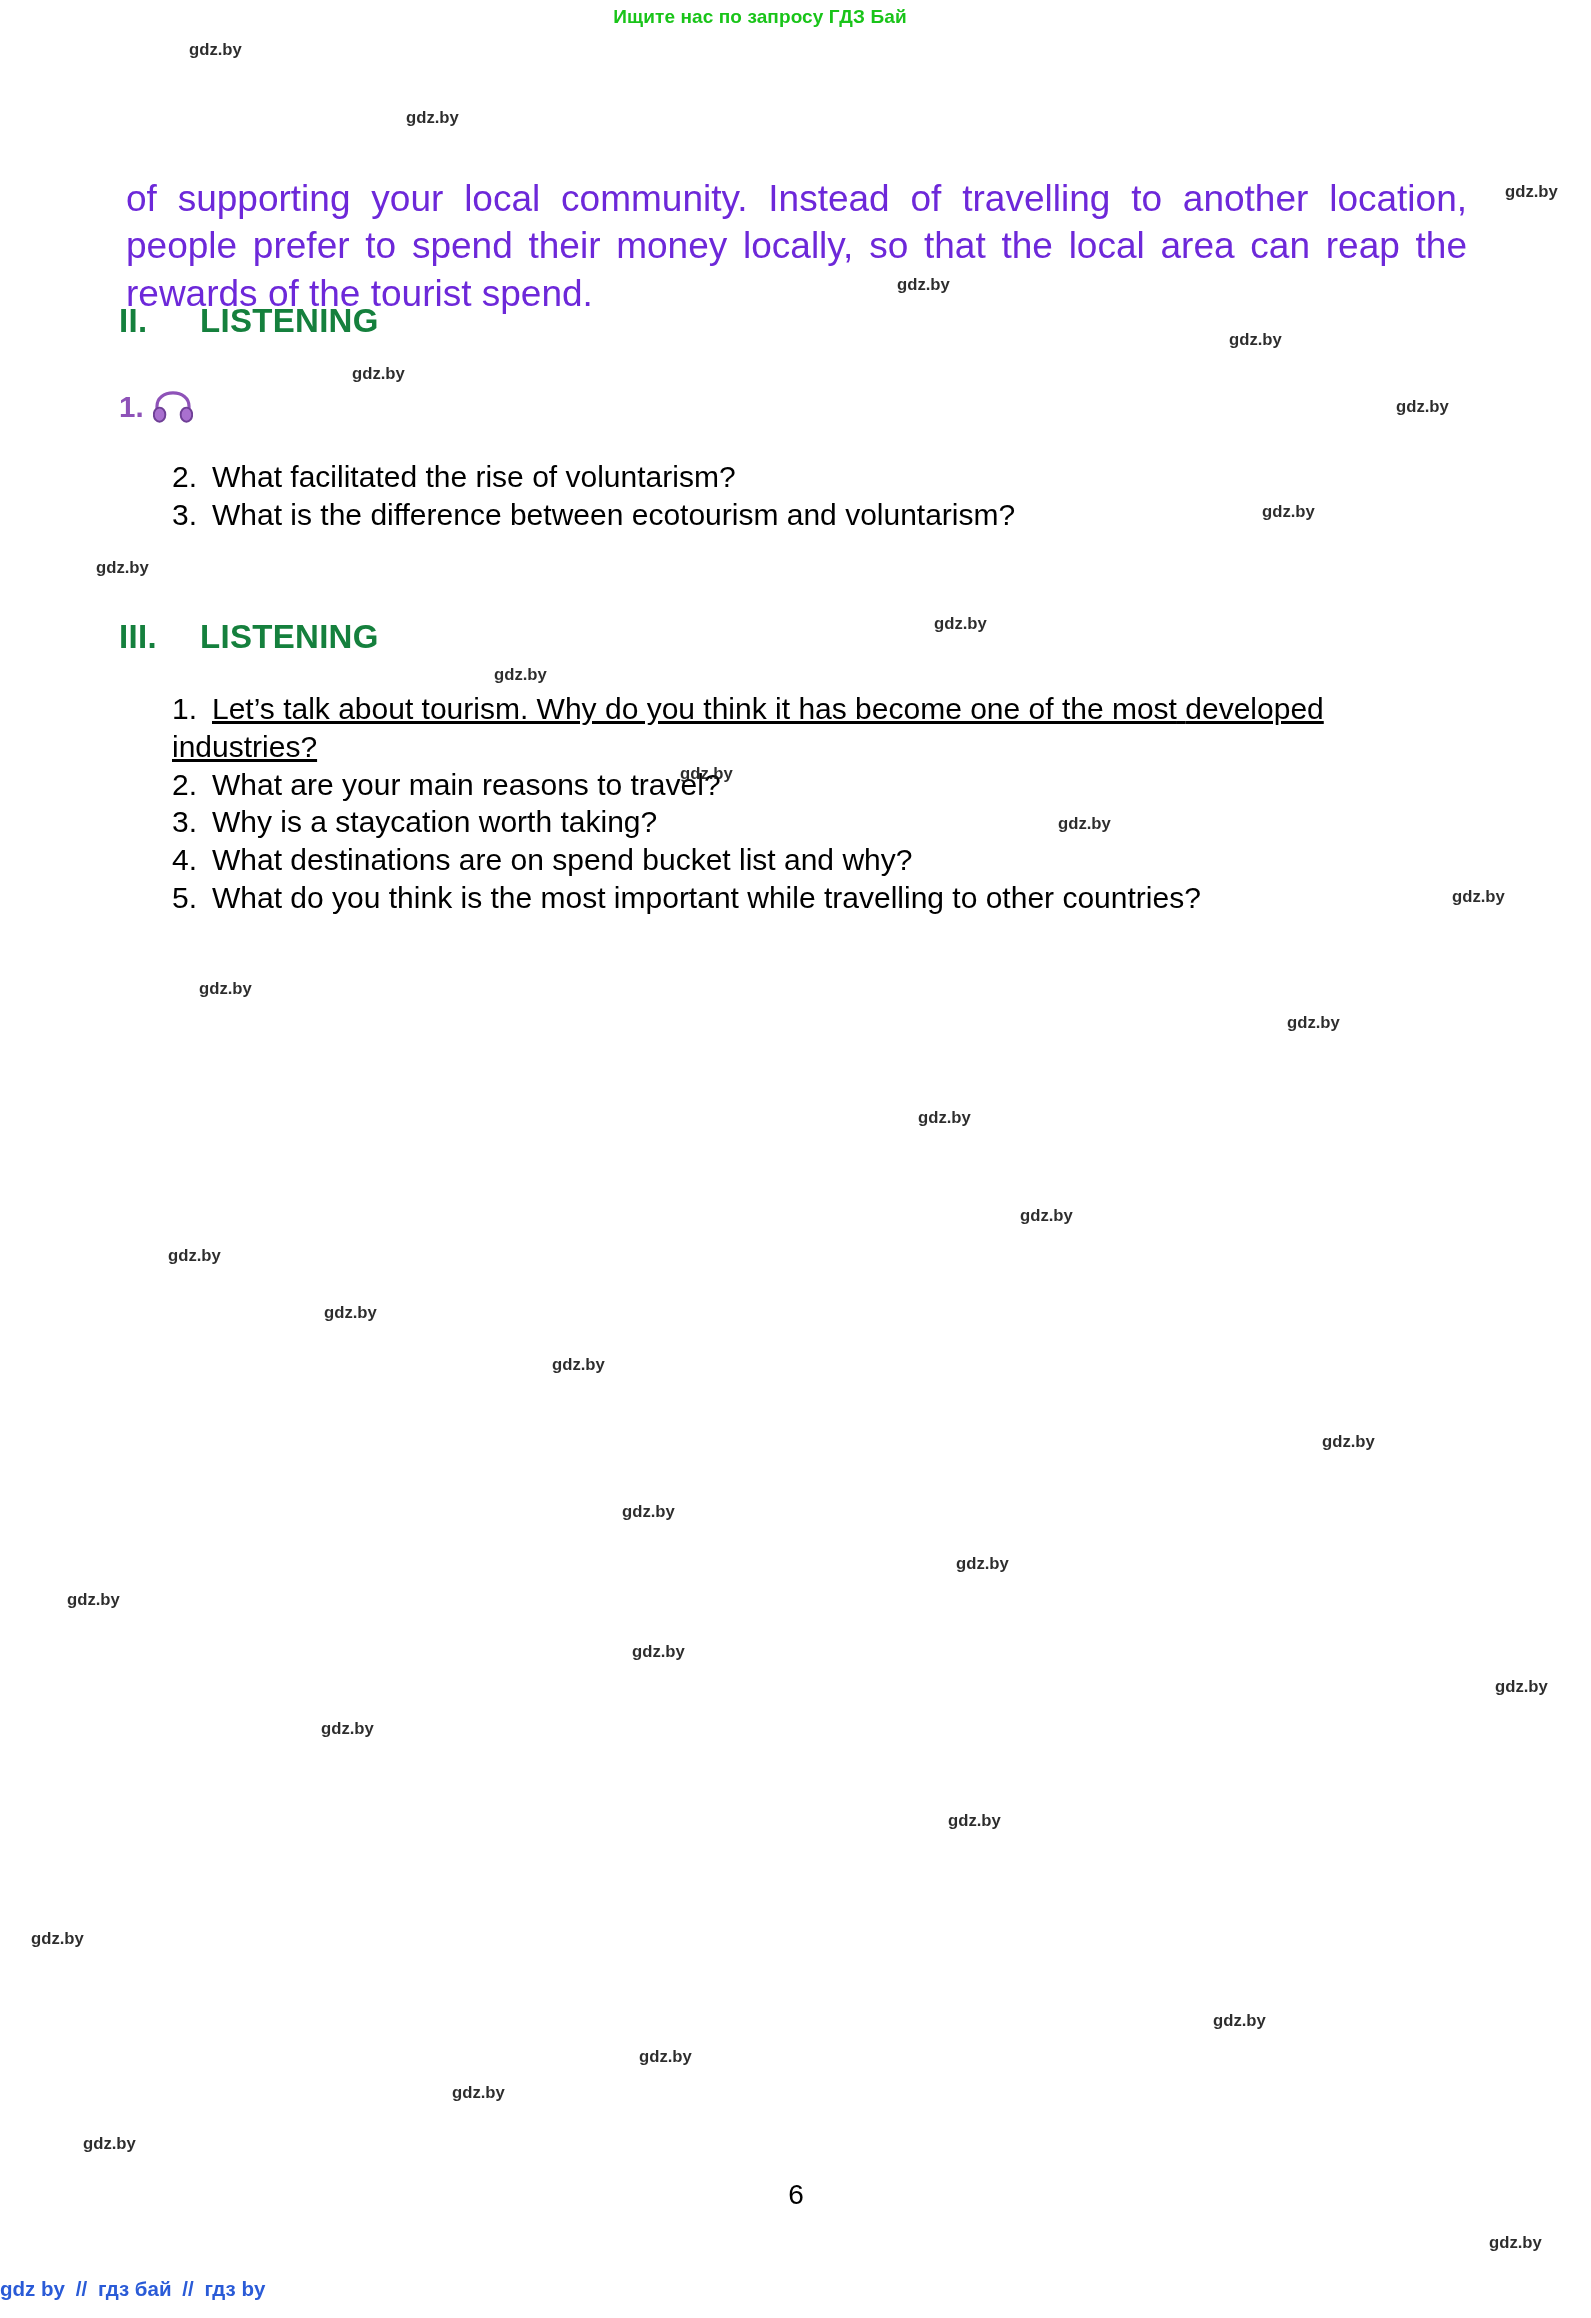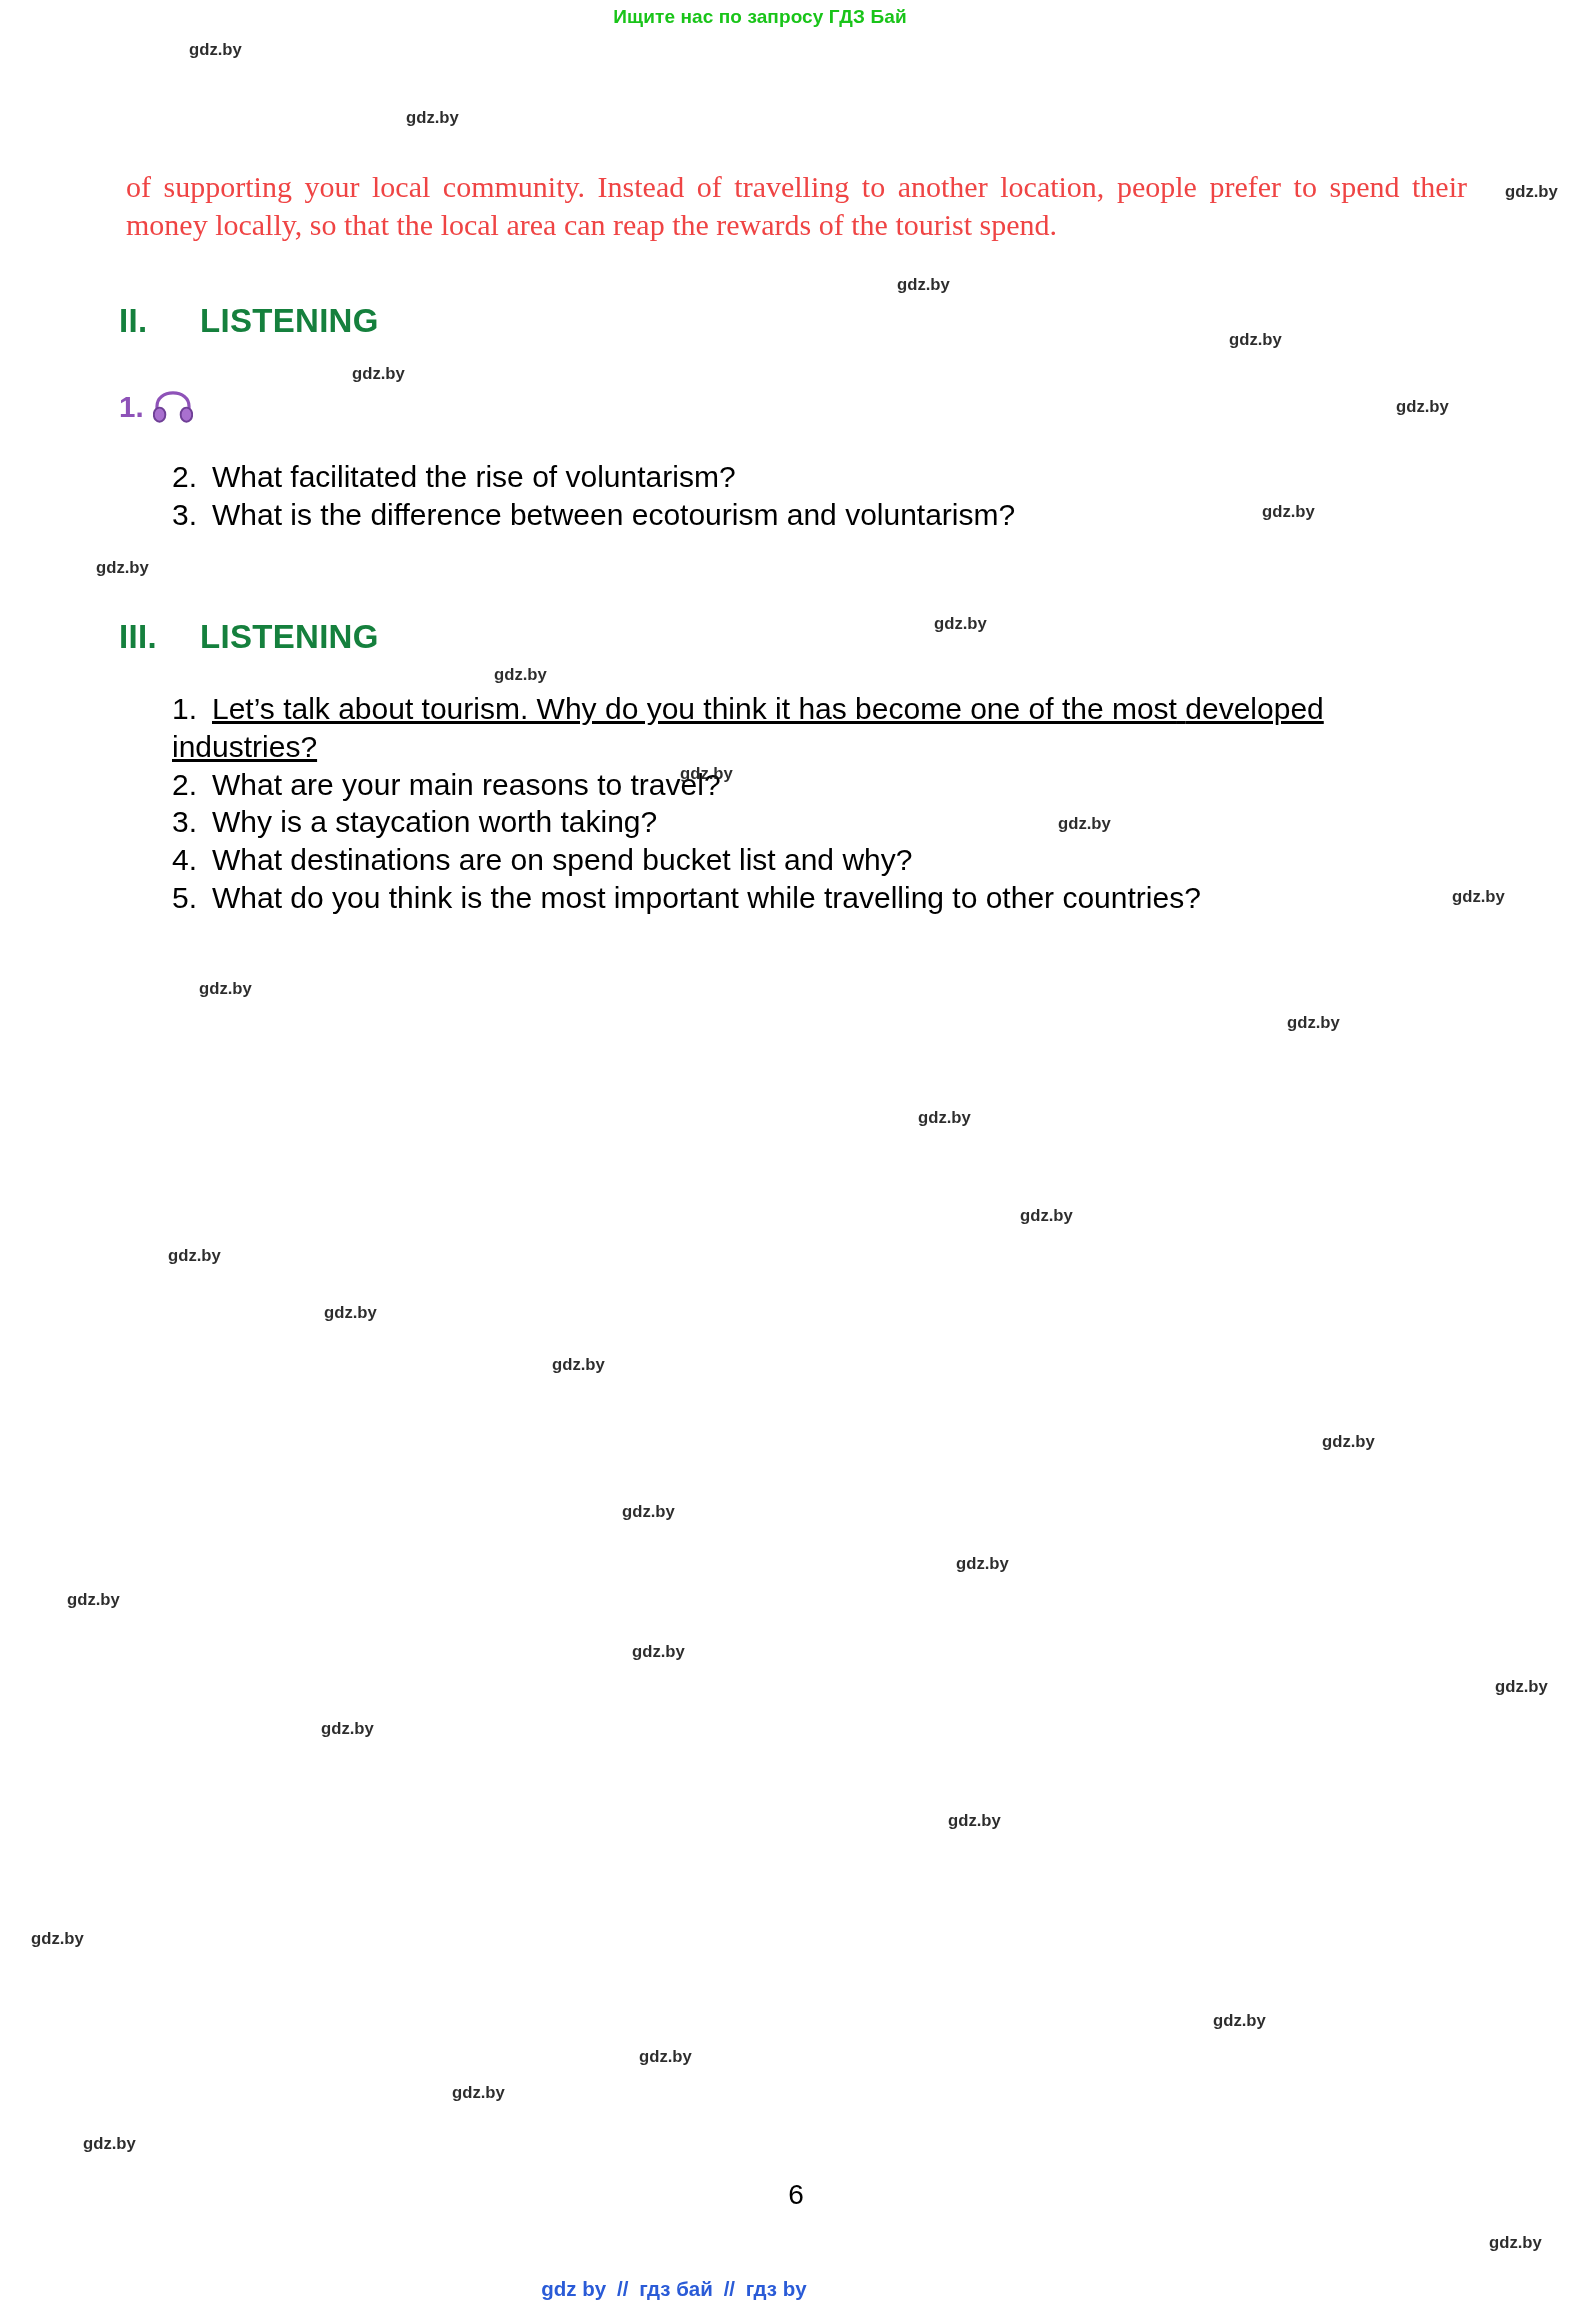--- a/index.html
+++ b/index.html
@@ -33,21 +33,21 @@
     font-family: "Liberation Sans", sans-serif;
     letter-spacing: 0.1px;
   }
 
   
   .bottom-banner {
     position: absolute;
     bottom: 18px;
     left: 0;
     width: 1348px;
-    text-align: center;
+    text-align: left;
     color: #2a5bd7;
     font-size: 20.5px;
     font-weight: bold;
   }
   .bottom-banner .sep {
     color: #2a5bd7;
     font-weight: bold;
     padding: 0 5.1px;
   }
 
@@ -68,26 +68,25 @@
     left: 0;
     top: 0;
     width: 1592px;
   }
 
   .para {
     position: absolute;
     left: 126px;
     top: 138px;
     width: 1341px;
-    font-size: 30px;
+    font-size: 37px;
     line-height: 1.28;
-    color: #ef4444;
+    color: #6d28d9;
     text-align: justify;
     text-justify: inter-word;
-    font-family: Liberation Serif, serif;
   }
 
   .sec-head {
     position: absolute;
     font-size: 33px;
     font-weight: bold;
     color: #15803d;
     letter-spacing: 0.3px;
   }
   .sec-head .num {

